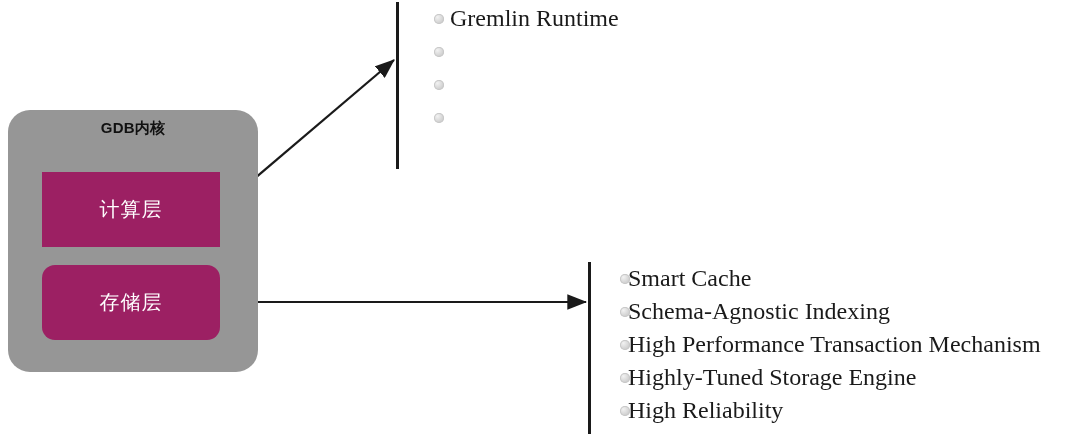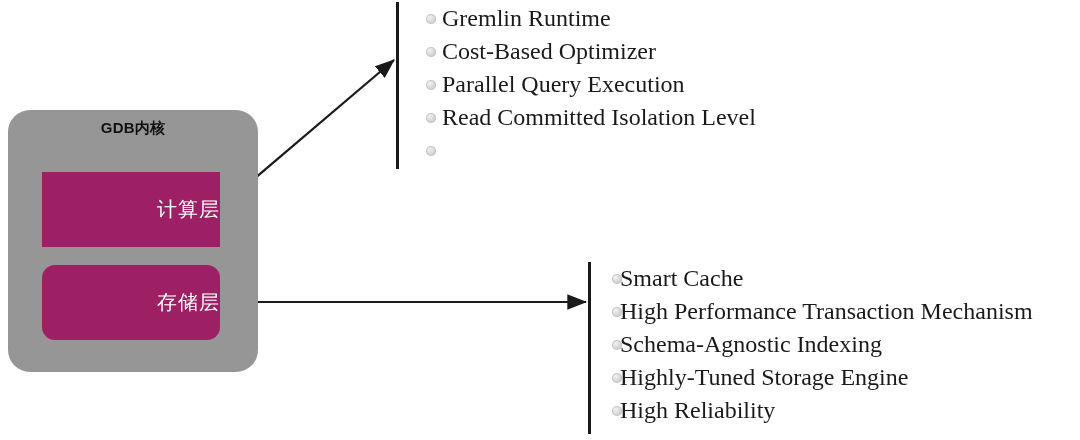--- a/index.html
+++ b/index.html
@@ -47,21 +47,21 @@
     letter-spacing: 0.2px;
   }
   .layer-box {
     position: absolute;
     left: 34px;
     width: 178px;
     height: 75px;
     background: #9c2063;
     display: flex;
     align-items: center;
-    justify-content: flex-end;
+    justify-content: center;
   }
   .layer-box.compute { top: 62px; }
   .layer-box.storage { top: 155px; border-radius: 13px; }
   .layer-label {
     font-family: "Liberation Sans", sans-serif;
     font-size: 20px;
     color: #ffffff;
     letter-spacing: 1px;
   }
 
@@ -92,20 +92,21 @@
   }
   .feature-item {
     position: relative;
     height: 33px;
     line-height: 33px;
     padding-left: 46px;
     font-family: "Liberation Serif", serif;
     font-size: 24px;
     color: #1a1a1a;
     white-space: nowrap;
+    margin-left: 8px;
   }
   .feature-list.bottom .feature-item { padding-left: 32px; }
 
   .bullet {
     position: absolute;
     left: 30px;
     top: 50%;
     margin-top: -5px;
     width: 10px;
     height: 10px;
@@ -153,50 +154,44 @@
 
   <div class="feature-list top">
     <div class="list-rule"></div>
     <ul class="feature-items">
       <li class="feature-item">
         <span class="bullet"></span>
         <span>Gremlin Runtime</span>
       </li>
       <li class="feature-item">
         <span class="bullet"></span>
-        <span>Cost-Based Optimizer</span>
-      </li>
-      <li class="feature-item">
-        <span class="bullet"></span>
-        <span>Parallel  Query Execution</span>
-      </li>
-      <li class="feature-item">
-        <span class="bullet"></span>
-        <span>Read Committed Isolation Level</span>
+      </li>
+      <li class="feature-item">
+        <span class="bullet"></span>
       </li>
       <li class="feature-item">
         <span class="bullet"></span>
       </li>
     </ul>
   </div>
 
   <div class="feature-list bottom">
     <div class="list-rule"></div>
     <ul class="feature-items">
       <li class="feature-item">
         <span class="bullet"></span>
         <span>Smart Cache</span>
       </li>
       <li class="feature-item">
         <span class="bullet"></span>
+        <span>Schema-Agnostic Indexing</span>
+      </li>
+      <li class="feature-item">
+        <span class="bullet"></span>
         <span>High Performance Transaction Mechanism</span>
-      </li>
-      <li class="feature-item">
-        <span class="bullet"></span>
-        <span>Schema-Agnostic Indexing</span>
       </li>
       <li class="feature-item">
         <span class="bullet"></span>
         <span>Highly-Tuned Storage Engine</span>
       </li>
       <li class="feature-item">
         <span class="bullet"></span>
         <span>High Reliability</span>
       </li>
     </ul>

